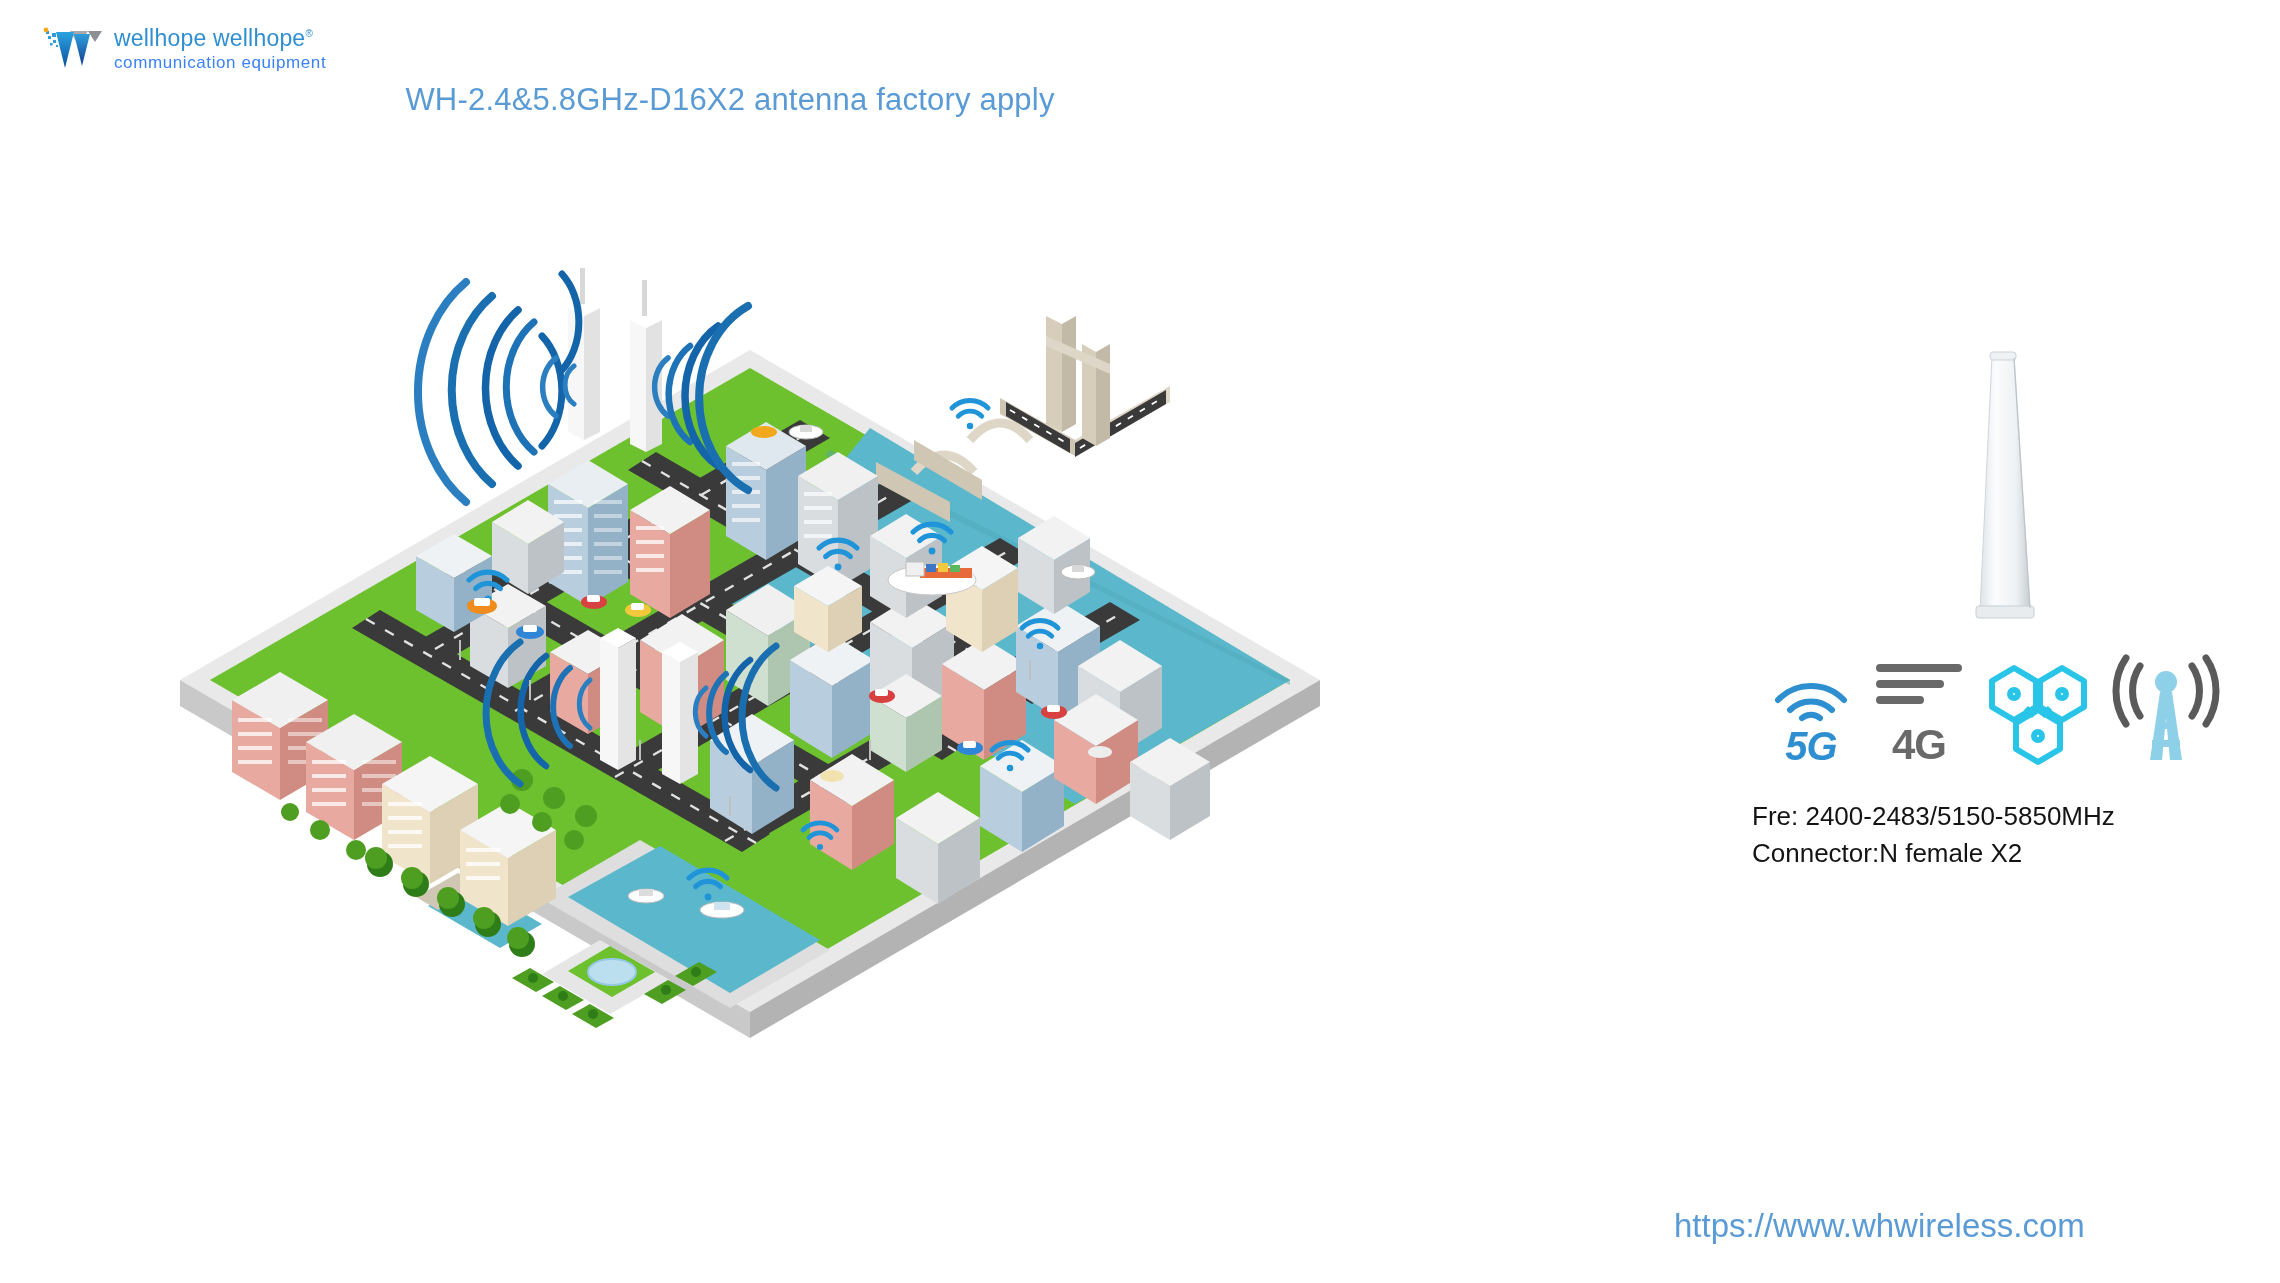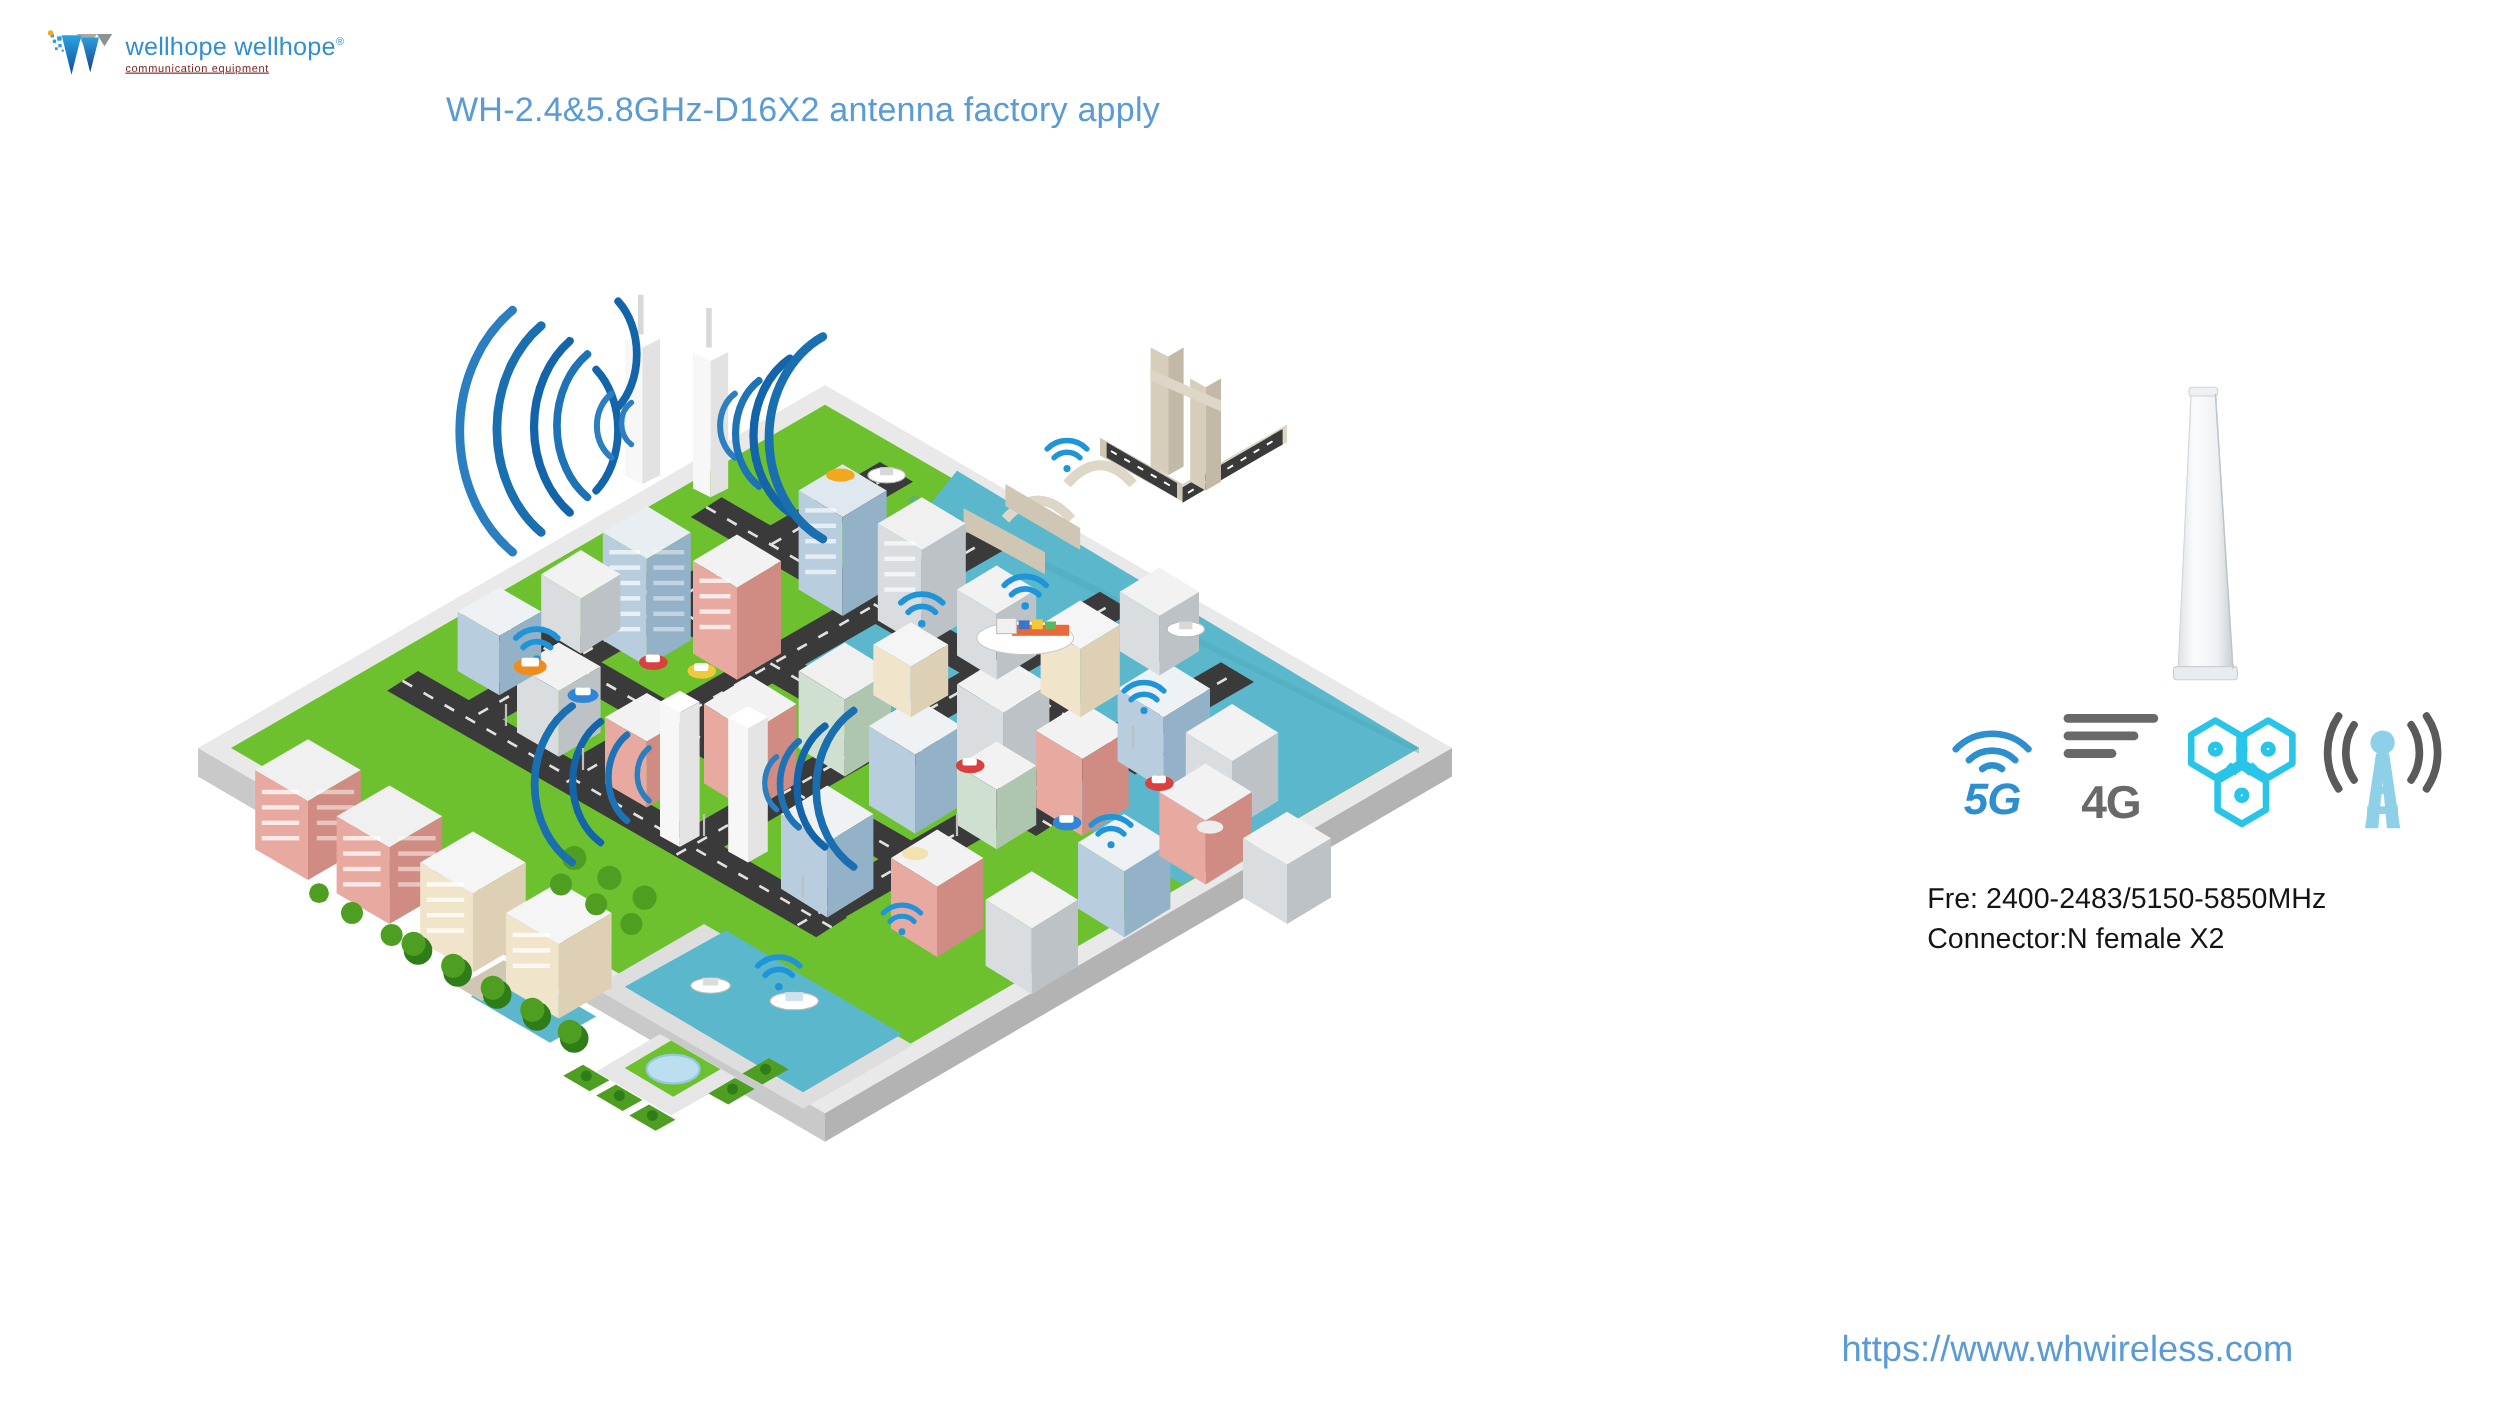--- a/index.html
+++ b/index.html
@@ -5,39 +5,39 @@
   html,body{margin:0;padding:0;background:#ffffff;}
   body{width:2280px;height:1283px;position:relative;overflow:hidden;
        font-family:"Liberation Sans", sans-serif;}
 
   
   #logo{position:absolute;left:40px;top:18px;width:300px;height:62px;display:flex;align-items:center;}
   #logo-mark{width:66px;height:46px;position:relative;flex:0 0 auto;}
   #logo-text{margin-left:8px;}
   .logo-name{font-size:23px;color:#2f8fd0;letter-spacing:.2px;line-height:1.0;font-weight:400;}
   .logo-name sup{font-size:10px;vertical-align:super;color:#2f8fd0;}
-  .logo-sub{font-size:10px;color:#7f1d1d;letter-spacing:.6px;margin-top:4px;line-height:1;text-decoration:underline;}
+  .logo-sub{font-size:17px;color:#3b82f6;letter-spacing:.6px;margin-top:4px;line-height:1;}
 
   
   #title{position:absolute;left:0;top:82px;width:1460px;text-align:center;
          font-size:31px;color:#5a9bd5;font-weight:400;letter-spacing:.2px;}
 
   
   #city{position:absolute;left:170px;top:140px;width:1160px;height:1010px;}
   #city svg{display:block;width:100%;height:100%;}
 
   
   #antenna{position:absolute;left:1930px;top:348px;width:160px;height:280px;}
   #antenna svg{display:block;width:100%;height:100%;}
 
   
   #tech-row{position:absolute;left:1768px;top:636px;width:470px;height:130px;
             display:flex;align-items:flex-end;gap:18px;}
   .tech-ico{position:relative;height:125px;display:flex;flex-direction:column;
-            align-items:center;}
+            align-items:center;justify-content:flex-end;}
   .tech-label{font-weight:bold;font-style:italic;line-height:1;}
   #ico-5g .tech-label{font-size:40px;color:#2e8fd0;letter-spacing:-1px;margin-top:4px;}
   #ico-4g .tech-label{font-size:42px;color:#696969;font-style:normal;letter-spacing:-1px;margin-top:16px;}
 
   
   #specs{position:absolute;left:1752px;top:798px;width:500px;
          font-size:26px;color:#141414;line-height:1.42;}
   #specs div{white-space:pre-wrap;}
 
   

